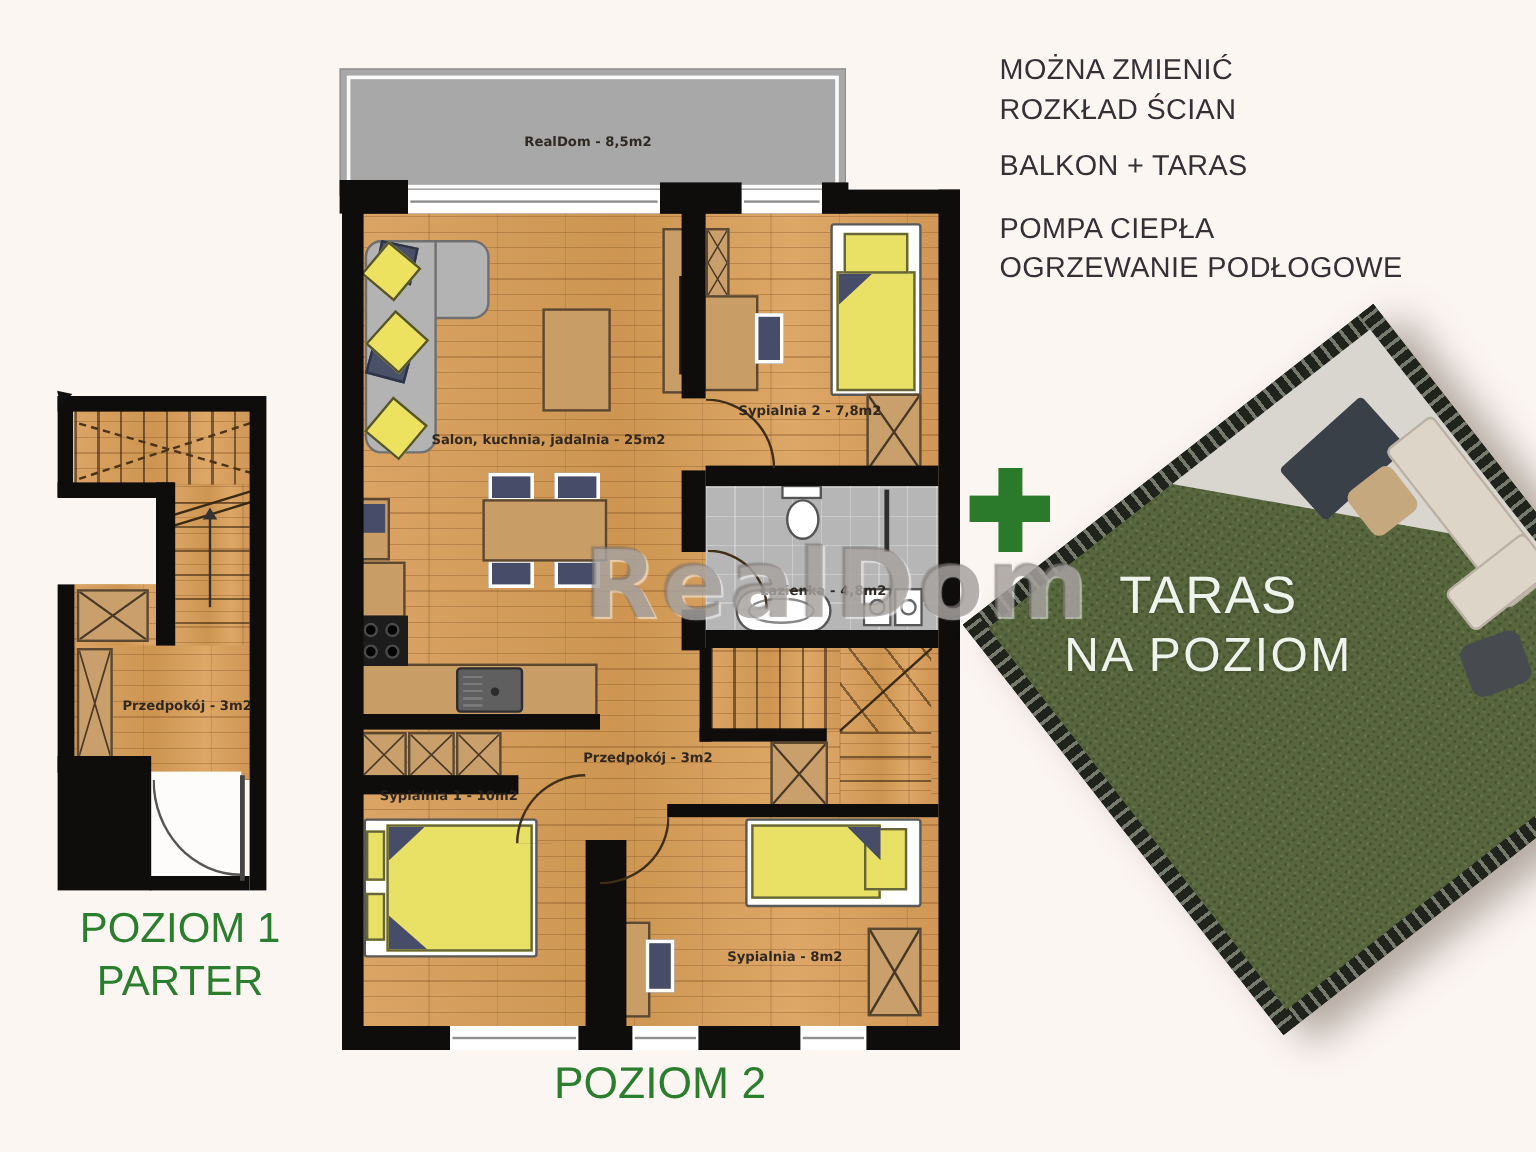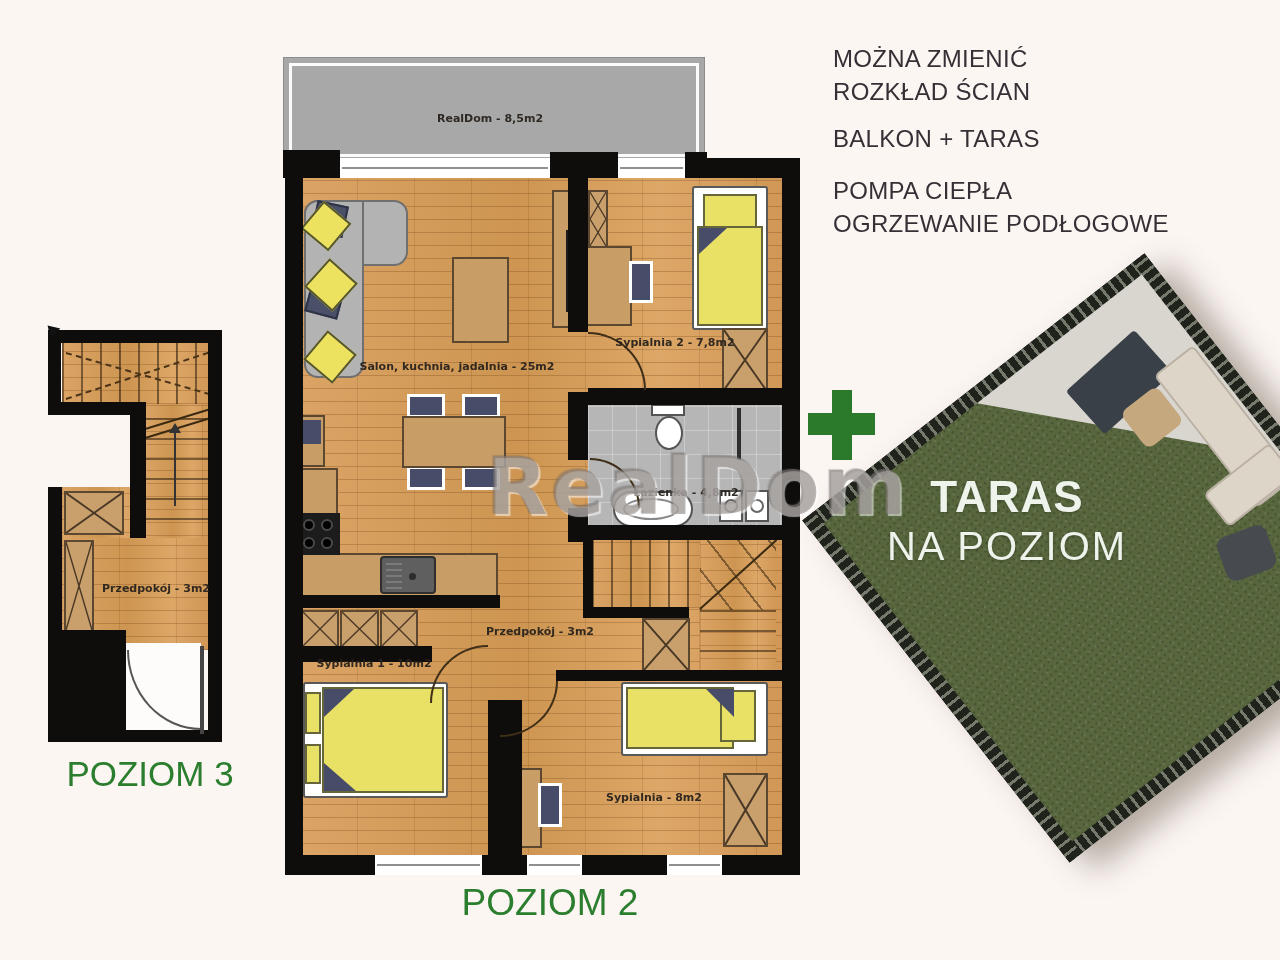--- a/index.html
+++ b/index.html
@@ -51,21 +51,21 @@
 .fence.top,.fence.bot{left:0;right:0;height:15px;background:repeating-linear-gradient(90deg,#1f231c 0 7px,#757a6c 7px 10px)}
 .fence.top{top:0}.fence.bot{bottom:0}
 .fence.lft,.fence.rgt{top:0;bottom:0;width:15px;background:repeating-linear-gradient(0deg,#1f231c 0 7px,#757a6c 7px 10px)}
 .fence.lft{left:0}.fence.rgt{right:0}
 .grass{position:absolute;left:14px;top:14px;right:14px;bottom:14px;background-color:#57663d;z-index:20;
   background-image:radial-gradient(rgba(0,0,0,.20) 1px,rgba(0,0,0,0) 1.6px),
   radial-gradient(rgba(255,255,255,.09) 1px,rgba(0,0,0,0) 1.6px);background-size:6px 6px,9px 9px}
 .pave{position:absolute;inset:0;background:#d9d5cf;clip-path:polygon(48% 0,100% 0,100% 58%)}
 .terrace-text{position:absolute;left:857px;top:472px;width:300px;text-align:center;z-index:22;
   color:#eef3ec;font-family:"Liberation Sans",sans-serif;text-shadow:0 1px 3px rgba(20,30,15,.35)}
-.tt1{font-size:44px;font-weight:bold;letter-spacing:1px}
+.tt1{font-size:44px;font-weight:normal;letter-spacing:1px}
 .tt2{font-size:40px;letter-spacing:2px;margin-top:2px}
 .plusbar{position:absolute;background:#2b7a2b;z-index:22}
 .dash{position:absolute;border-top:2px dashed #4a3318;z-index:12;transform-origin:left center}
 .soliddiag{position:absolute;border-top:2px solid #3a2a12;z-index:12;transform-origin:left center}
 </style>
 </head>
 <body>
 
 <div class="canvas">
 
@@ -117,21 +117,22 @@
       </div>
 
     <div class="abs" style="left:125px;top:643px;width:76px;height:90px;background:#fdfcfb;z-index:14"></div>
     <div class="arc" style="left:127px;top:650px;width:74px;height:80px;border-left:2px solid #555;border-bottom:2px solid #555;border-bottom-left-radius:100%"></div>
     <div class="abs" style="left:200px;top:646px;width:4px;height:88px;background:#444;z-index:16"></div>
 
     <div class="room-label" style="left:156px;top:582px">Przedpokój - 3m2</div>
   </div>
 
   <div class="green-title" style="left:40px;top:752px;width:220px;font-size:35px;line-height:44px">
-    <div>POZIOM 3</div>
+    <div>POZIOM 1</div>
+    <div>PARTER</div>
   </div>
 
   <div>
 
     <div class="balcony">
       <div class="balcony-frame"></div>
     </div>
     <div class="room-label" style="left:490px;top:112px">RealDom - 8,5m2</div>
 
     <div class="wood" style="left:300px;top:176px;width:482px;height:681px"></div>

